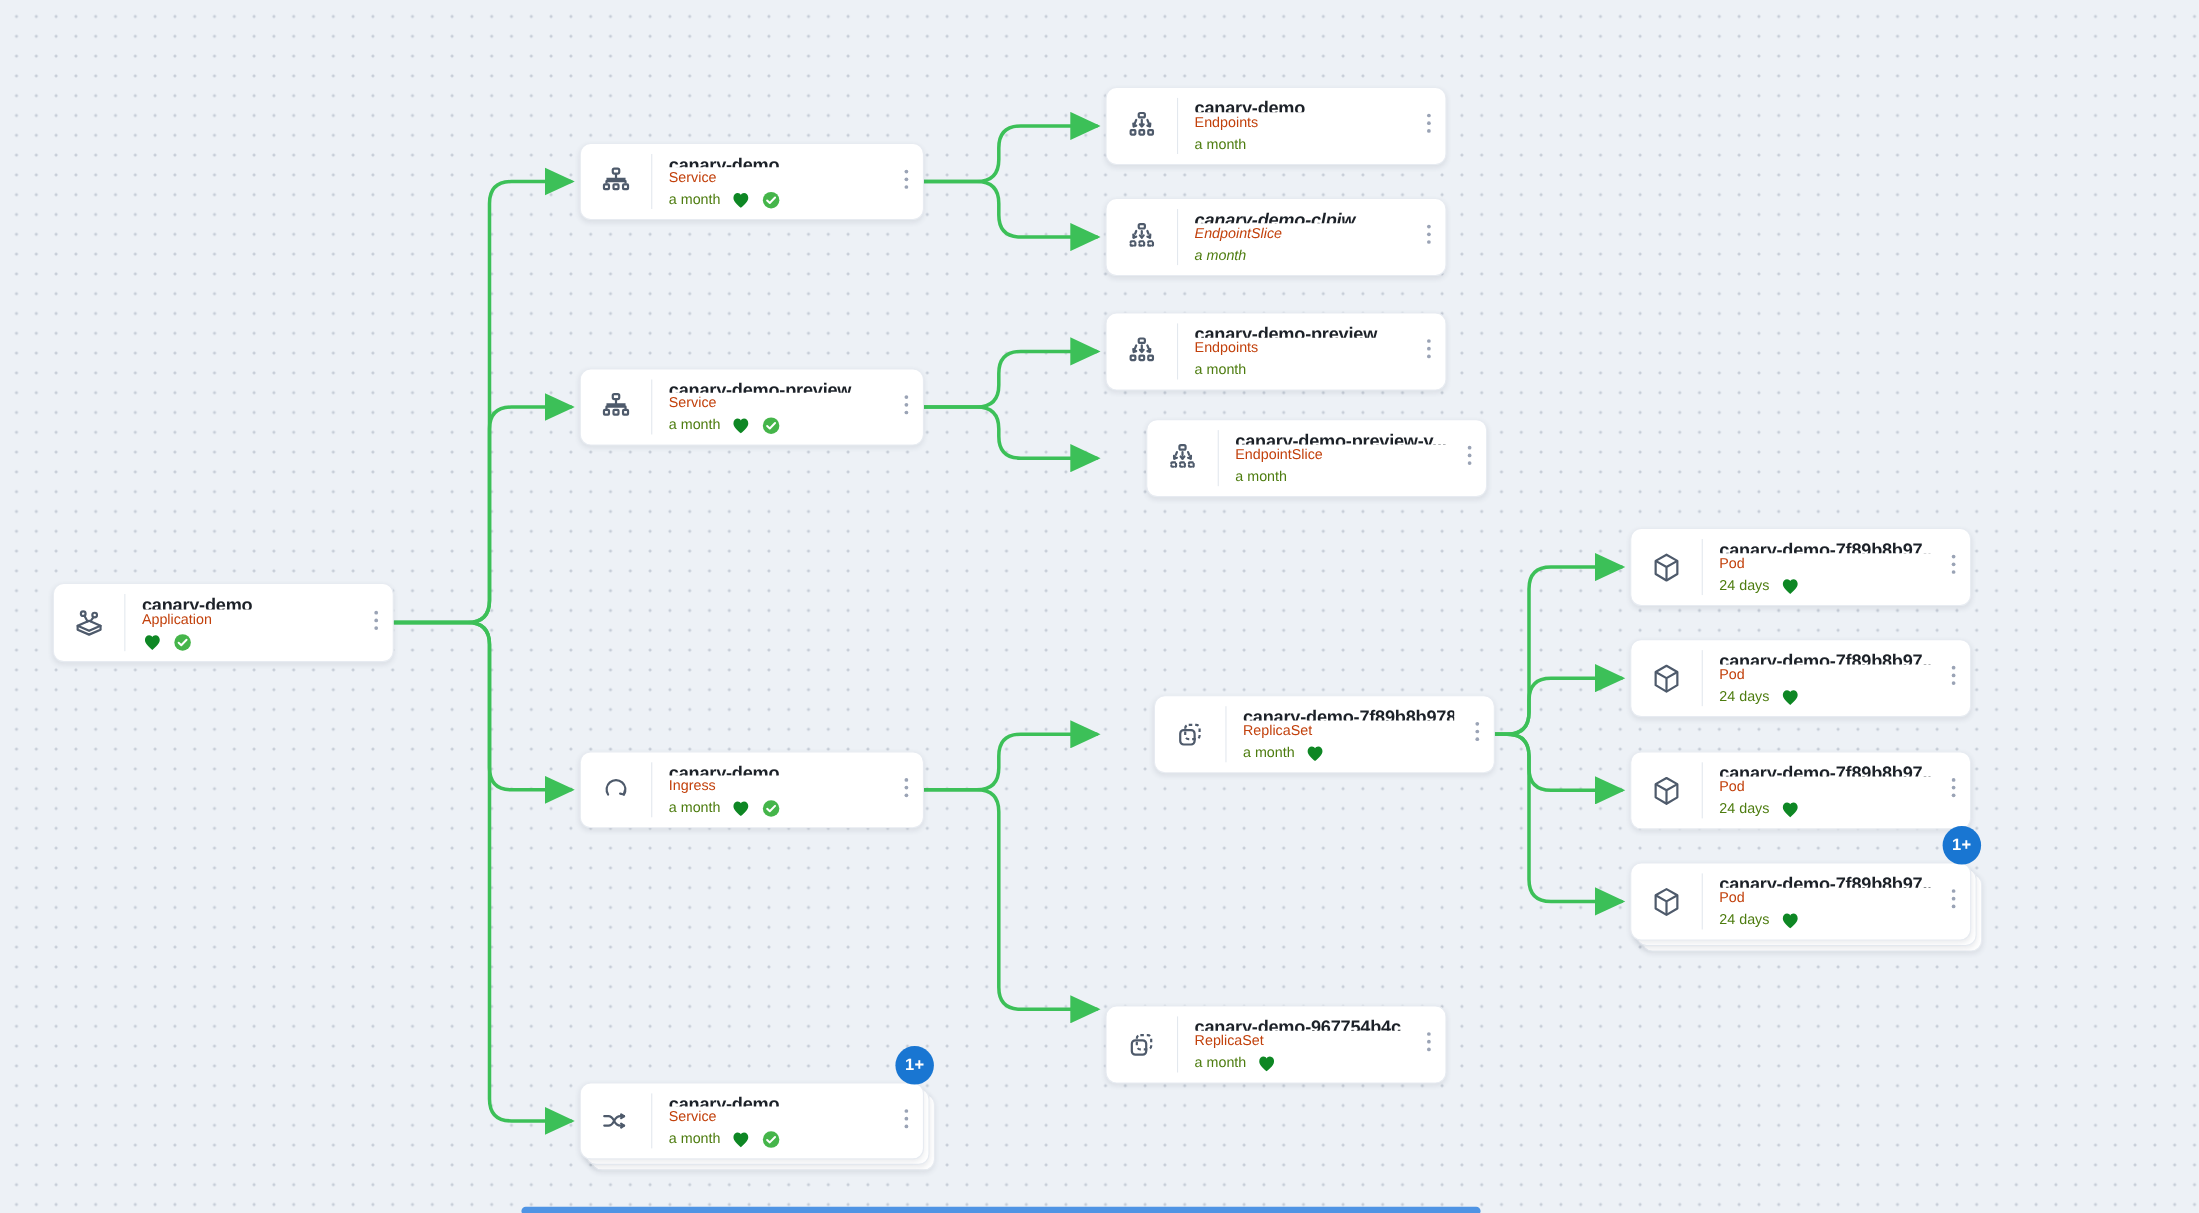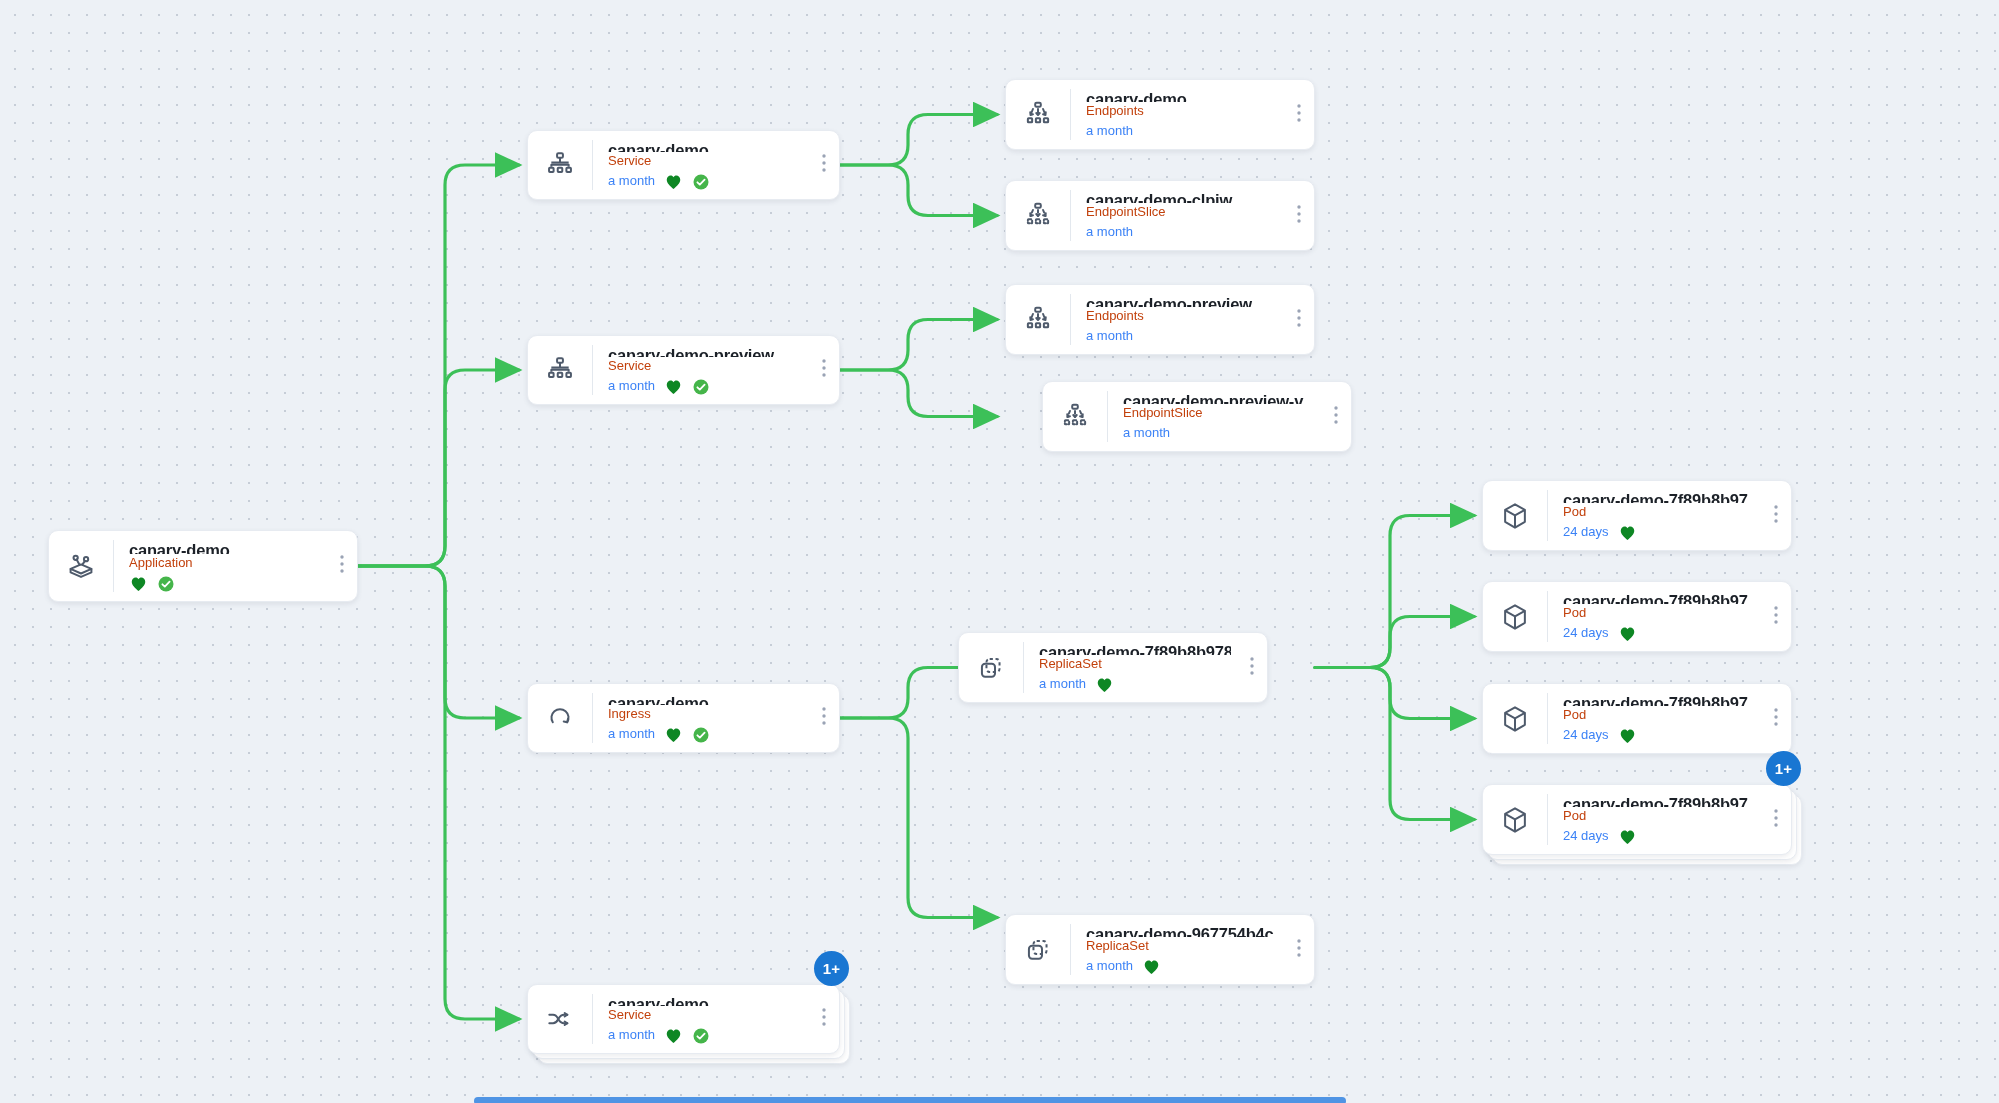--- a/index.html
+++ b/index.html
@@ -28,21 +28,21 @@
   }
   .icon-cell{width:64px;flex:0 0 64px;display:flex;align-items:center;justify-content:center;color:#4e5a6b;}
   .divider{width:1px;background:#e3e8ee;margin:9px 0;}
   .text-col{flex:1;min-width:0;padding:9px 6px 8px 15px;display:flex;flex-direction:column;justify-content:flex-start;}
   .node-title{
     font-size:16.5px;font-weight:700;color:#1c2128;letter-spacing:-.2px;
     white-space:nowrap;overflow:hidden;line-height:1.25;
   }
   .node-kind{font-size:13px;color:#c2410c;line-height:1.45;white-space:nowrap;}
   .meta-row{display:flex;align-items:center;gap:9px;line-height:1.3;margin-top:1px;min-height:19px;}
-  .node-age{font-size:13px;color:#3b82f6;white-space:nowrap;}
+  .node-age{font-size:13px;color:#4d7c0f;white-space:nowrap;}
   .menu-btn{
     flex:0 0 30px;display:flex;align-items:center;justify-content:center;color:#9aa3b5;cursor:pointer;
   }
   .badge{
     position:absolute;top:-33px;right:-9px;z-index:3;width:35px;height:35px;border-radius:50%;
     background:#1976d2;color:#fff;font-size:15px;font-weight:700;
     display:flex;align-items:center;justify-content:center;letter-spacing:.3px;
   }
   .hscroll-thumb{
     position:absolute;left:474px;bottom:-2px;width:872px;height:8px;
@@ -305,21 +305,21 @@
             <span><svg width="16" height="22" viewBox="0 0 16 22">
                 <g fill="#9aa3b5">
                   <circle cx="8" cy="4" r="1.7"></circle>
                   <circle cx="8" cy="11" r="1.7"></circle>
                   <circle cx="8" cy="18" r="1.7"></circle>
                 </g>
               </svg></span>
           </div>
         </div>
       </div>
-      <div class="node" style="left: 1005px; top: 180px; width: 310px; height: 71px;">
+      <div class="node" style="left: 1005px; top: 180px; width: 310px; height: 71px; font-style: italic;">
         <div class="card">
           <div class="icon-cell">
             <svg width="32" height="32" viewBox="0 0 24 24" fill="none" stroke="#4e5a6b" stroke-width="1.5" stroke-linejoin="round" stroke-linecap="round">
               <rect x="9.9" y="2.8" width="4.2" height="3" rx="1"></rect>
               <g stroke-dasharray="2 1.6">
                 <path d="M8.2 7.5 6.4 12"></path>
                 <path d="M12 7.5V12"></path>
                 <path d="M15.8 7.5l1.8 4.5"></path>
               </g>
               <path d="M6.4 12l-.2-2M6.4 12l1.8-.6M12 12l-1.3-1.5M12 12l1.3-1.5M17.6 12l.2-2M17.6 12l-1.8-.6"></path>
@@ -407,21 +407,21 @@
             <span><svg width="16" height="22" viewBox="0 0 16 22">
                 <g fill="#9aa3b5">
                   <circle cx="8" cy="4" r="1.7"></circle>
                   <circle cx="8" cy="11" r="1.7"></circle>
                   <circle cx="8" cy="18" r="1.7"></circle>
                 </g>
               </svg></span>
           </div>
         </div>
       </div>
-      <div class="node" style="left: 958px; top: 632px; width: 310px; height: 71px;">
+      <div class="node" style="left: 1049px; top: 632px; width: 310px; height: 71px;">
         <div class="card">
           <div class="icon-cell">
             <svg width="32" height="32" viewBox="0 0 24 24" fill="none" stroke="#4e5a6b" stroke-width="1.5" stroke-linejoin="round">
               <rect x="8.6" y="5.2" width="9.8" height="9.8" rx="2.4" stroke-dasharray="2.4 2"></rect>
               <rect x="5.2" y="8.8" width="9.8" height="9.8" rx="2.4"></rect>
             </svg>
           </div>
           <div class="divider"></div>
           <div class="text-col">
             <div class="node-title">canary-demo-7f89b8b978</div>

